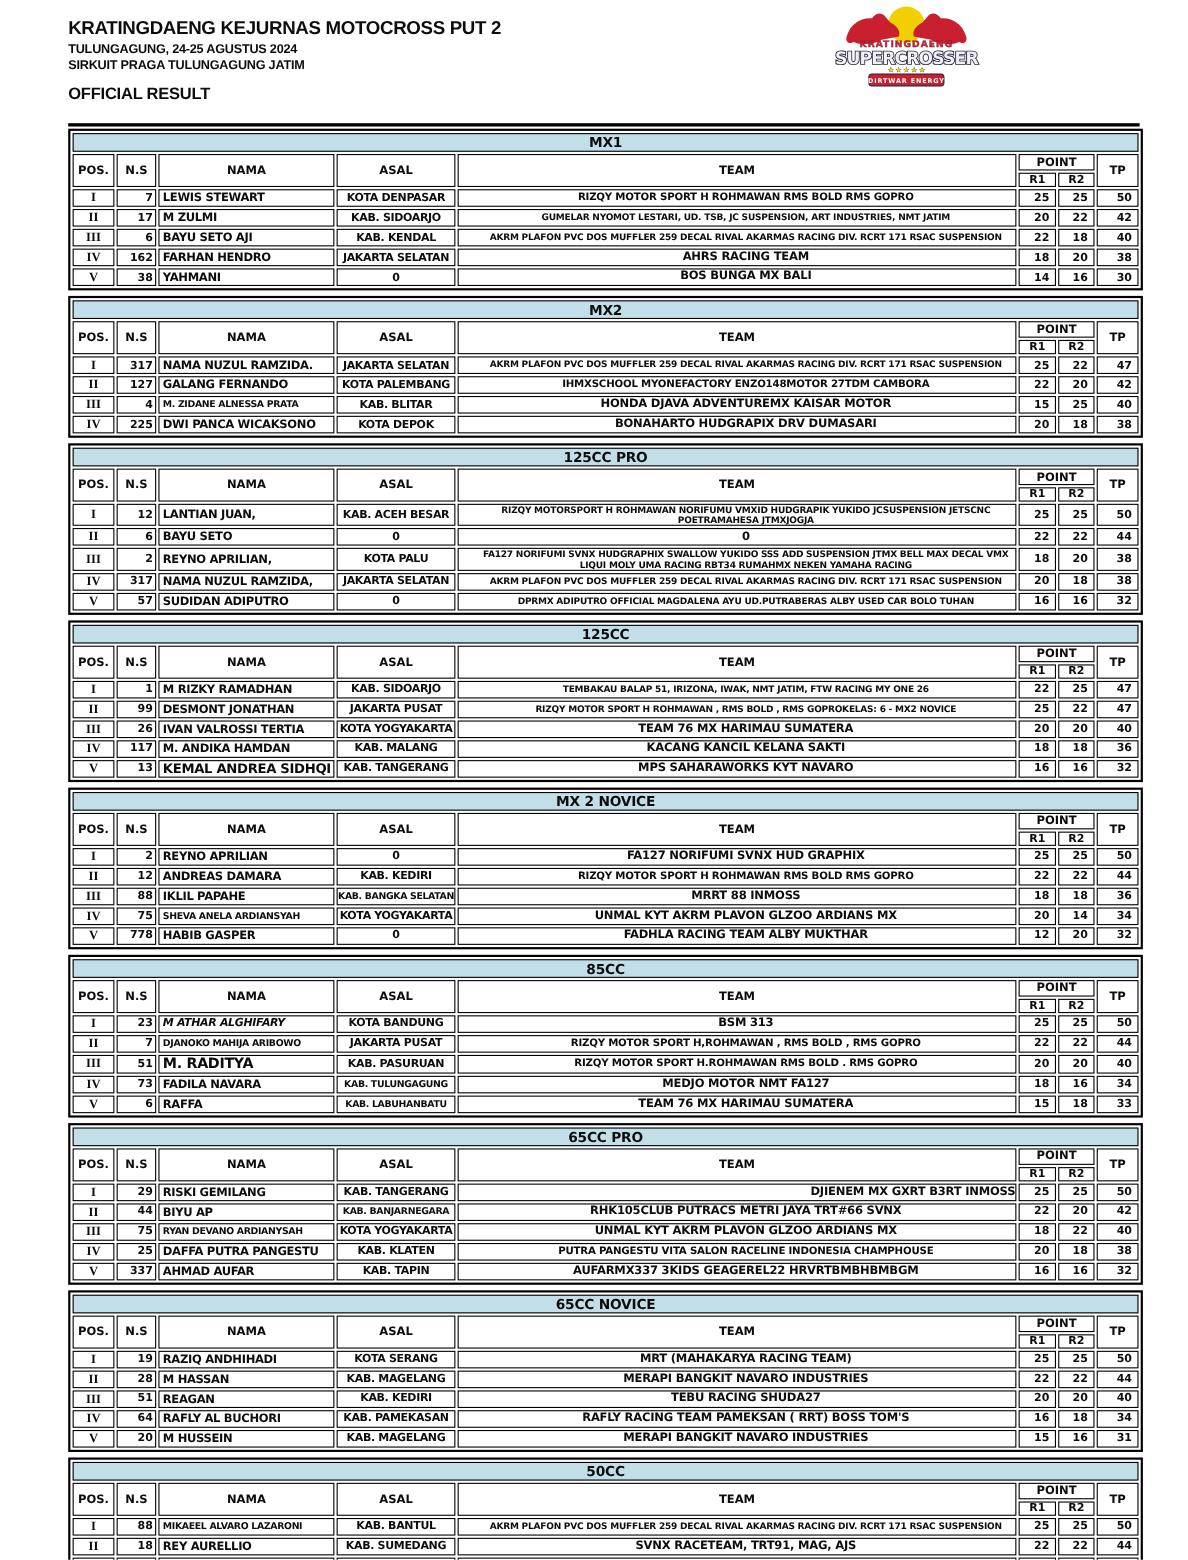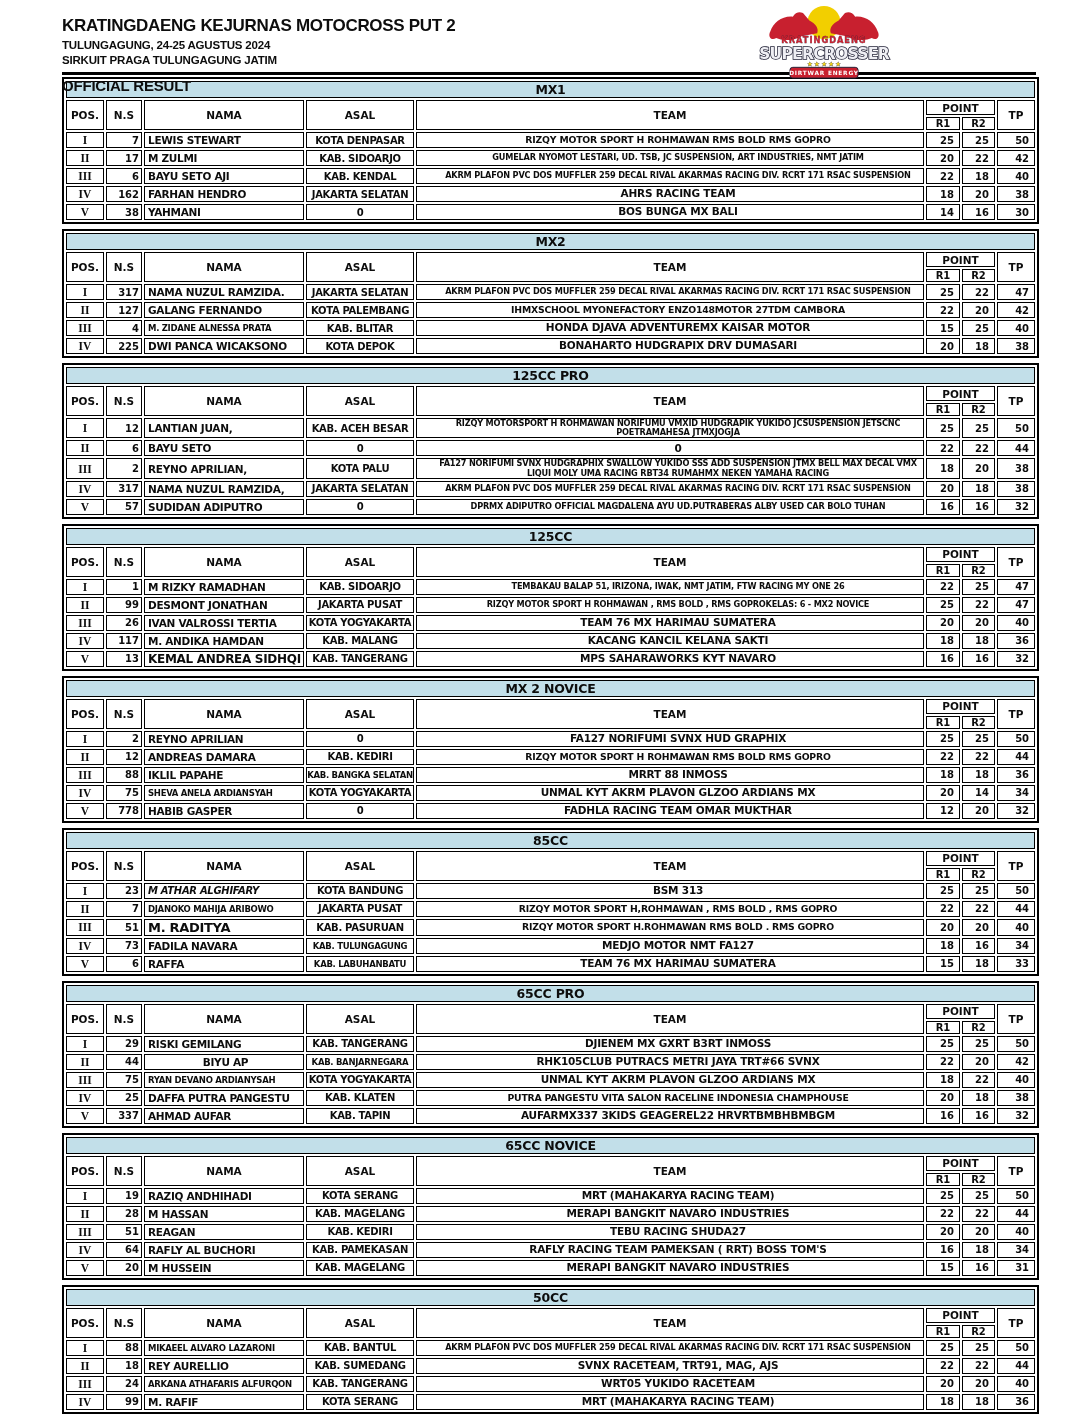--- a/index.html
+++ b/index.html
@@ -5,21 +5,21 @@
   * { margin: 0; padding: 0; box-sizing: border-box; }
   html, body { background: #ffffff; }
   body {
     width: 1080px; height: 1418px; overflow: hidden; position: relative;
     font-family: "DejaVu Sans", "Liberation Sans", sans-serif;
     color: #0d0d0d;
   }
   .page { position: absolute; left: 62px; top: 0; width: 974px; }
 
   
-  .doc-header { position: relative; height: 72px; padding-top: 16px; }
+  .doc-header { position: relative; height: 112px; padding-top: 16px; }
   .doc-title   { font-size: 17px; font-weight: bold; letter-spacing: -0.3px; font-family: "Liberation Sans", sans-serif; }
   .doc-sub     { font-size: 11.5px; font-weight: bold; margin-top: 3px; letter-spacing: -0.2px; font-family: "Liberation Sans", sans-serif; }
   .doc-result  { font-size: 15px; font-weight: bold; margin-top: 11px; letter-spacing: -0.2px; font-family: "Liberation Sans", sans-serif; }
   .logo-wrap { position: absolute; right: 128px; top: 2px; width: 168px; height: 78px; }
   .logo-wrap svg text { font-family: "DejaVu Sans", sans-serif; }
   .top-rule { border-top: 3px solid #000; height: 0; margin-bottom: 2px; }
 
   
   table.result-table {
     width: 974px; table-layout: fixed;
@@ -468,21 +468,21 @@
             <td class="c-team" style="font-size: 10.5px;">UNMAL KYT AKRM PLAVON GLZOO ARDIANS MX</td>
             <td class="c-pt">20</td>
             <td class="c-pt">14</td>
             <td class="c-pt">34</td>
           </tr>
           <tr>
             <td class="c-pos">V</td>
             <td class="c-ns">778</td>
             <td class="c-nama" style="font-size: 10.5px;">HABIB GASPER</td>
             <td class="c-asal" style="font-size: 10px;">0</td>
-            <td class="c-team" style="font-size: 10.5px;">FADHLA RACING TEAM OMAR MUKTHAR</td>
+            <td class="c-team" style="font-size: 10.5px;">FADHLA RACING TEAM ALBY MUKTHAR</td>
             <td class="c-pt">12</td>
             <td class="c-pt">20</td>
             <td class="c-pt">32</td>
           </tr>
         </tbody>
   </table>
 
   <table class="result-table">
     <colgroup>
       <col style="width:38px">
@@ -594,29 +594,29 @@
         <th class="subhead">R1</th>
         <th class="subhead">R2</th>
       </tr>
     </thead>
     <tbody>
           <tr>
             <td class="c-pos">I</td>
             <td class="c-ns">29</td>
             <td class="c-nama" style="font-size: 10.5px;">RISKI GEMILANG</td>
             <td class="c-asal" style="font-size: 10px;">KAB. TANGERANG</td>
-            <td class="c-team" style="font-size: 10.5px;">DJIENEM MX GXRT B3RT INMOSS</td>
+            <td class="c-team" style="font-size: 10.5px; text-align: right;">DJIENEM MX GXRT B3RT INMOSS</td>
             <td class="c-pt">25</td>
             <td class="c-pt">25</td>
             <td class="c-pt">50</td>
           </tr>
           <tr>
             <td class="c-pos">II</td>
             <td class="c-ns">44</td>
-            <td class="c-nama" style="font-size: 10.5px; text-align: center;">BIYU AP</td>
+            <td class="c-nama" style="font-size: 10.5px;">BIYU AP</td>
             <td class="c-asal" style="font-size: 8.5px;">KAB. BANJARNEGARA</td>
             <td class="c-team" style="font-size: 10.5px;">RHK105CLUB PUTRACS METRI JAYA TRT#66 SVNX</td>
             <td class="c-pt">22</td>
             <td class="c-pt">20</td>
             <td class="c-pt">42</td>
           </tr>
           <tr>
             <td class="c-pos">III</td>
             <td class="c-ns">75</td>
             <td class="c-nama" style="font-size: 8.5px;">RYAN DEVANO ARDIANYSAH</td>

